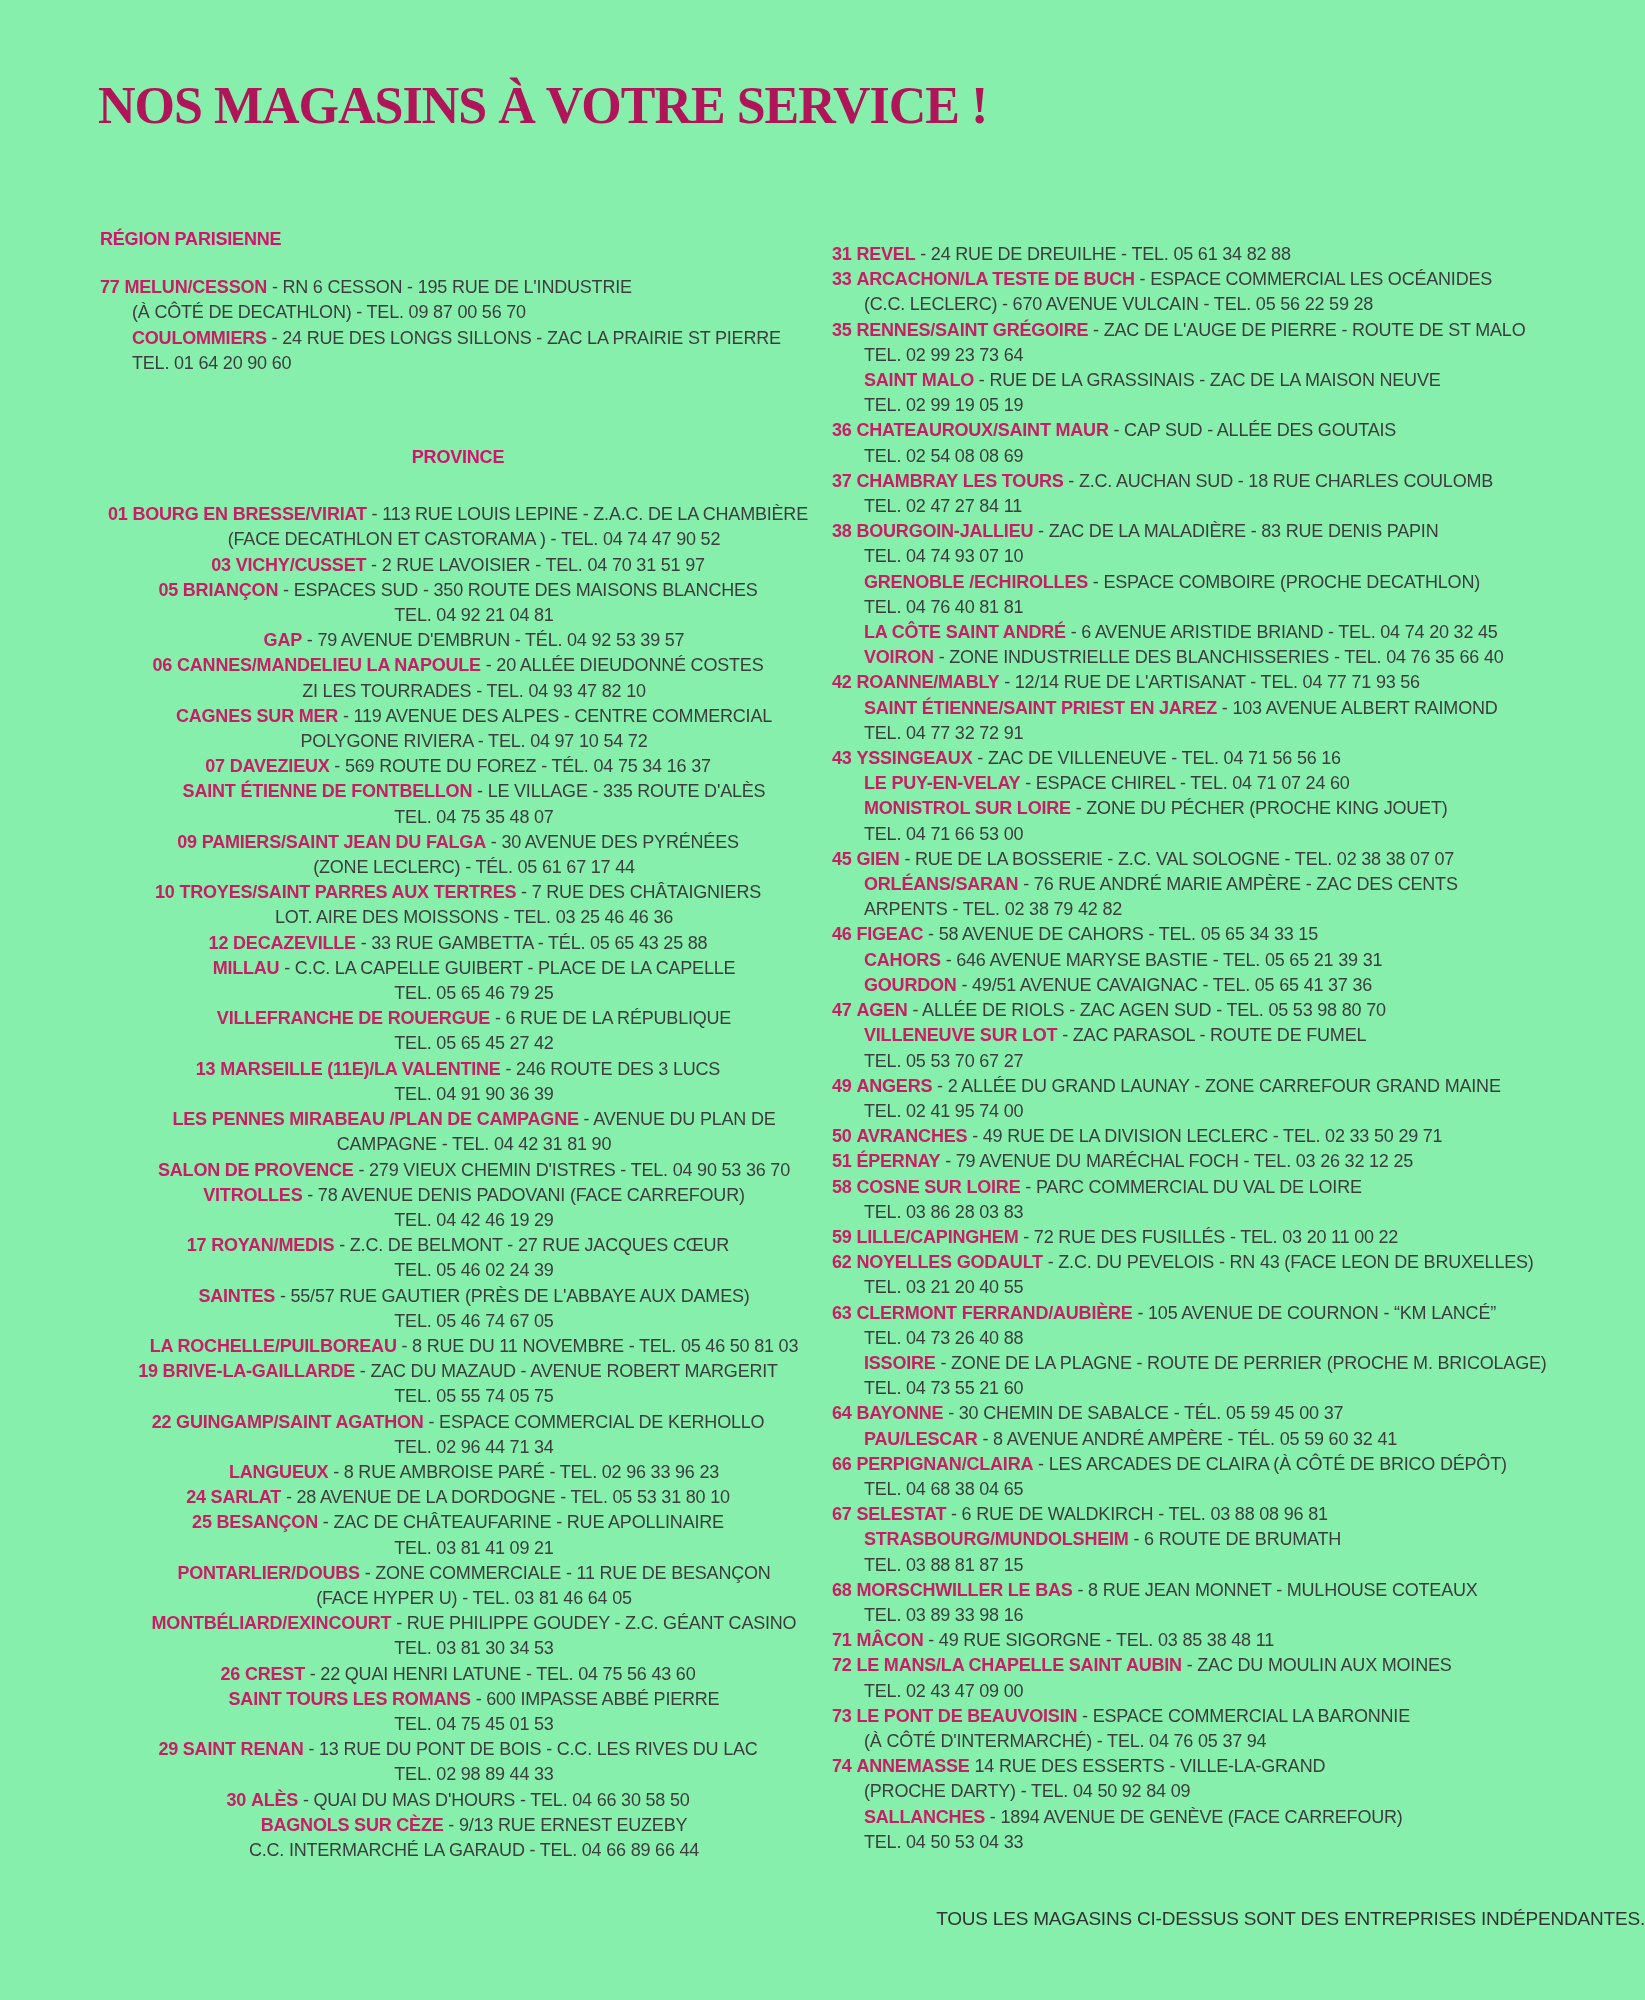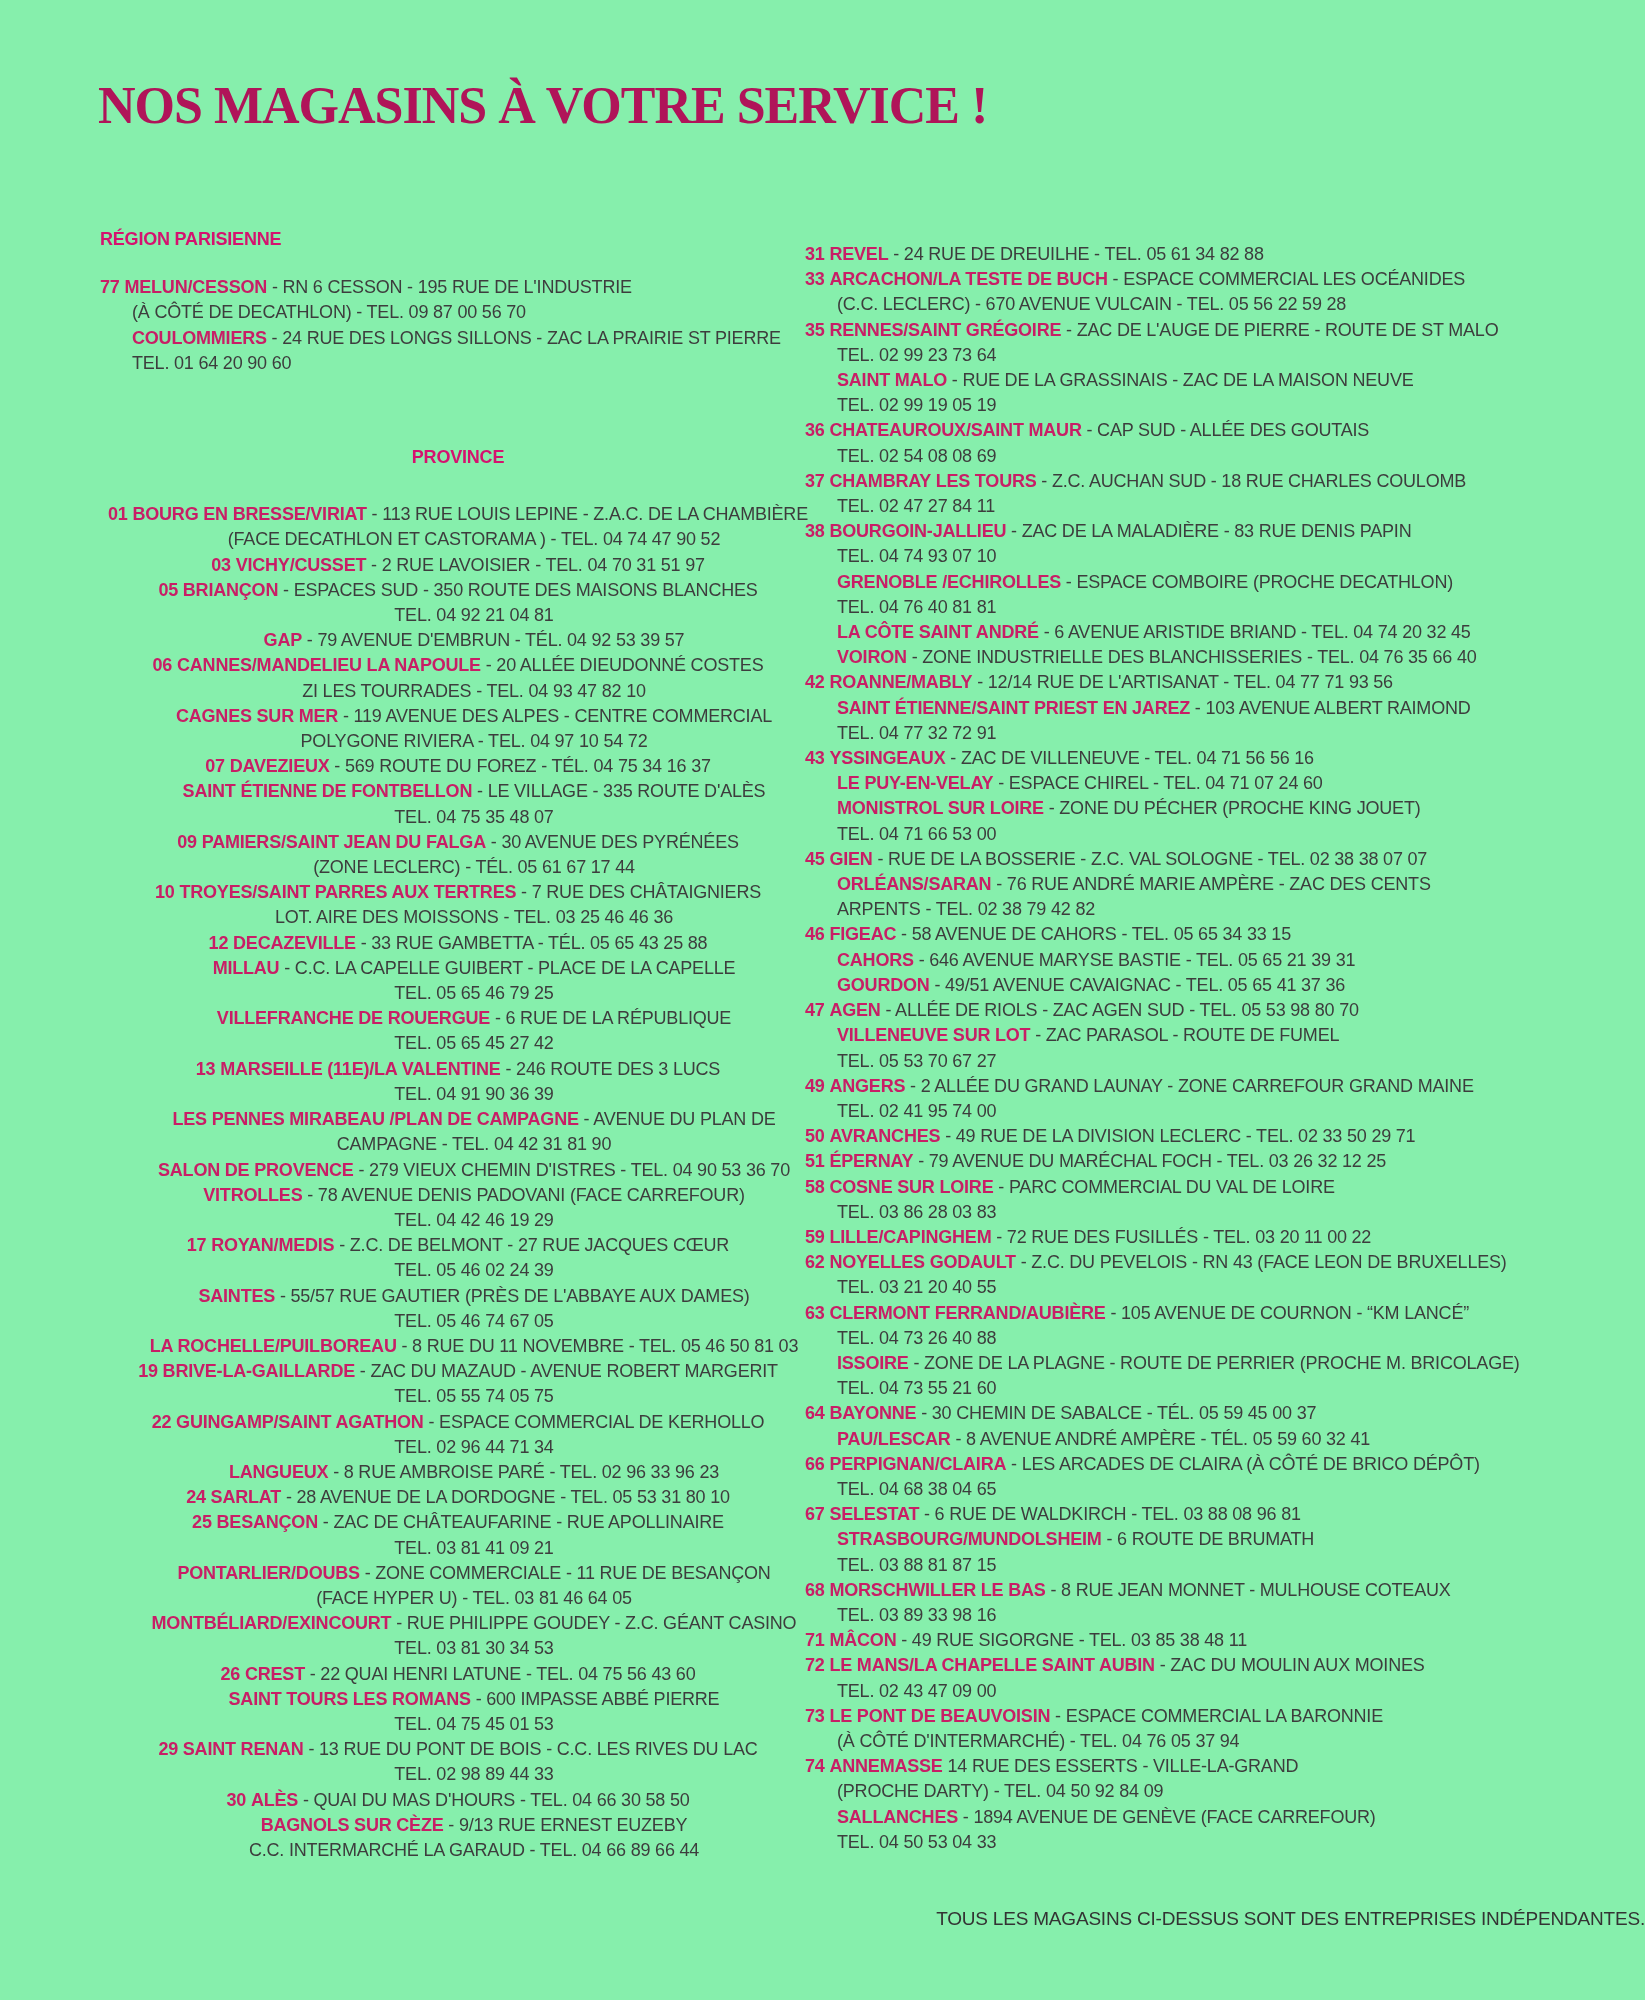--- a/index.html
+++ b/index.html
@@ -10,21 +10,21 @@
   .title{
     position:absolute;left:98px;top:76px;margin:0;
     font-family:"Liberation Serif",serif;font-weight:700;
     font-size:52px;letter-spacing:-1px;color:#b01459;white-space:nowrap;
   }
   .col{
     position:absolute;font-size:18px;line-height:25.2px;color:#3d3d3d;
     letter-spacing:-0.2px;white-space:nowrap;
   }
   .col-left{left:100px;top:227px;width:716px;}
-  .col-right{left:805px;top:242px;width:760px;}
+  .col-right{left:832px;top:242px;width:760px;}
   .hdr{color:#d5126f;font-weight:700;font-size:18px;margin-bottom:23px;}
   .block + .block{margin-top:69px;text-align:center;}
   .block.gap-lg .hdr{margin-bottom:32px;}
   .line.indent{padding-left:32px;}
   .num,.name{color:#c81e66;font-weight:700;}
   .footer{
     position:absolute;left:0;top:1908px;width:100%;text-align:right;
     font-size:19px;letter-spacing:-0.2px;color:#333333;
   }
 </style>

